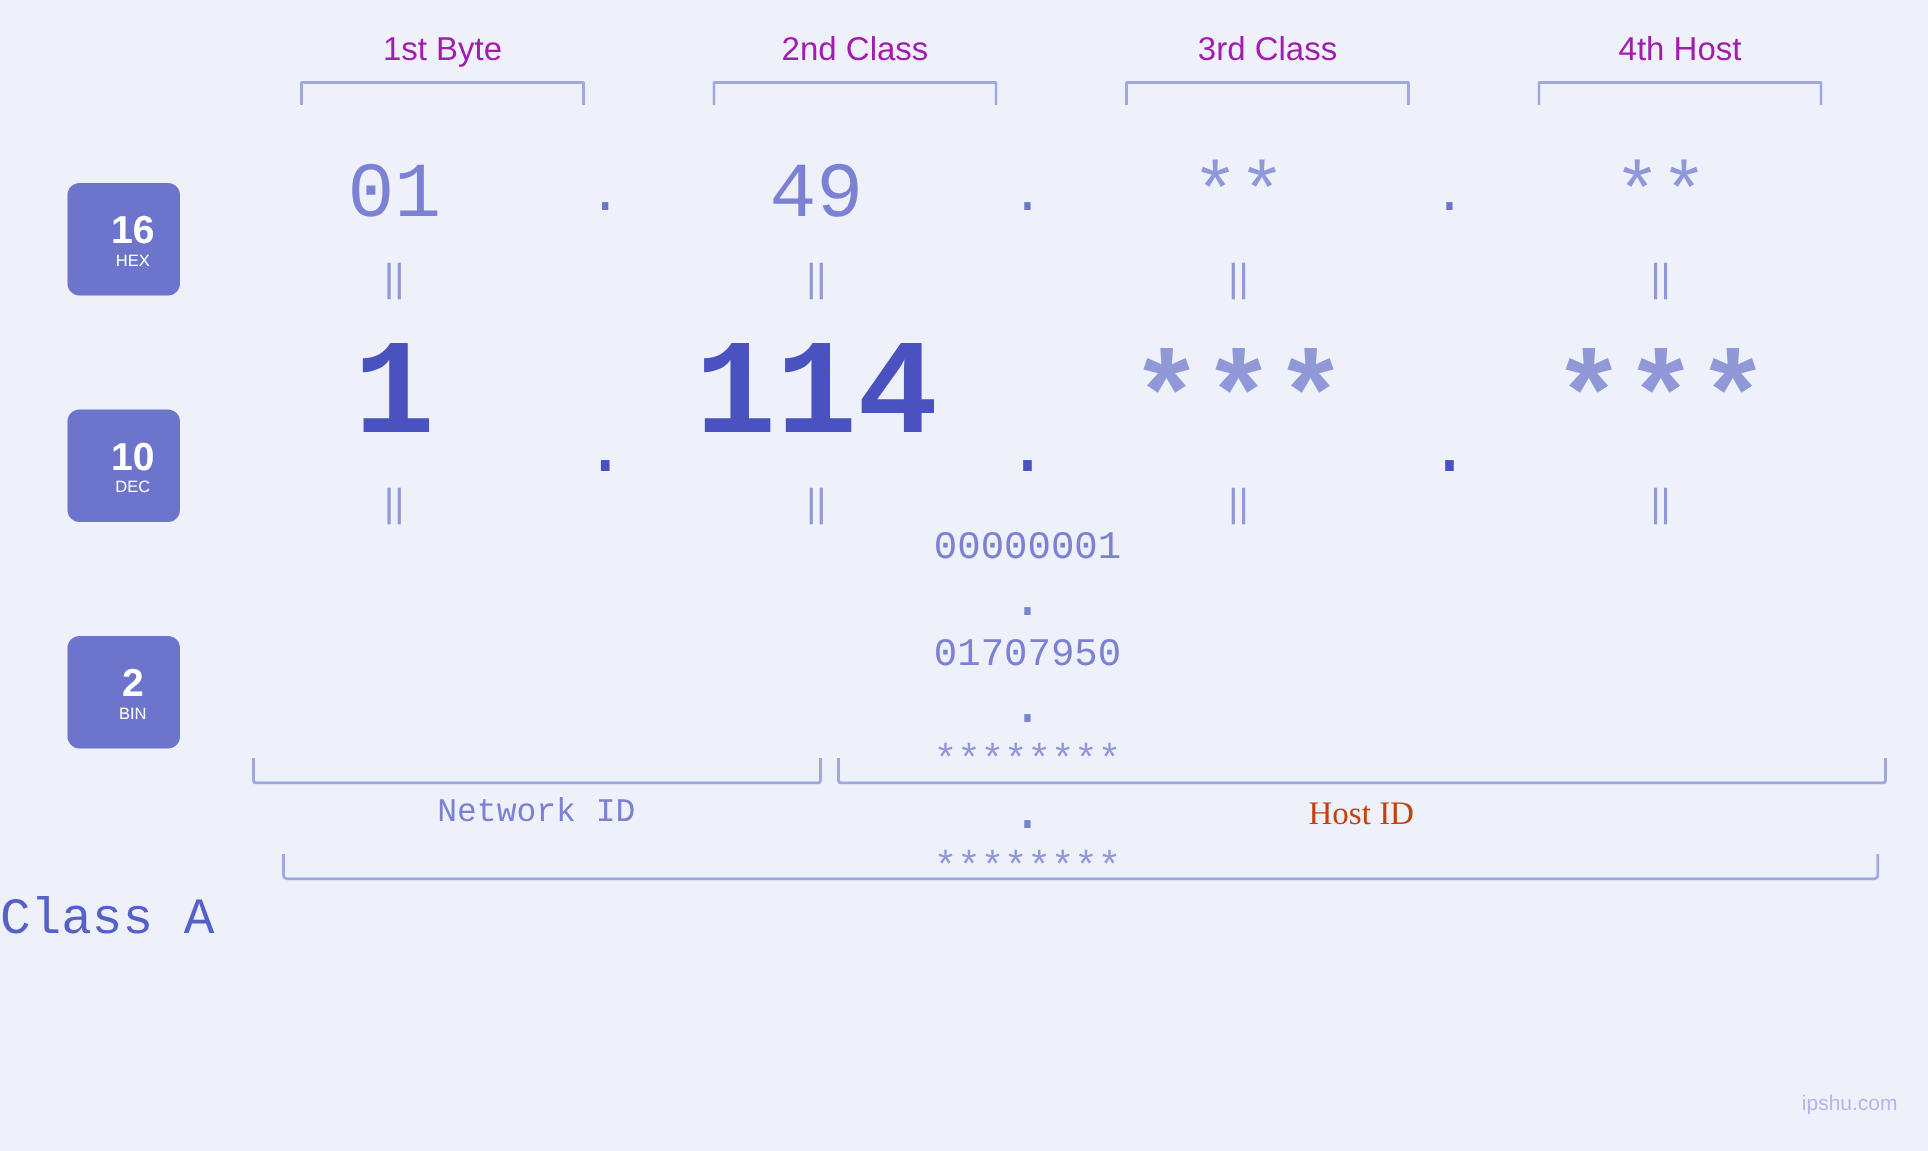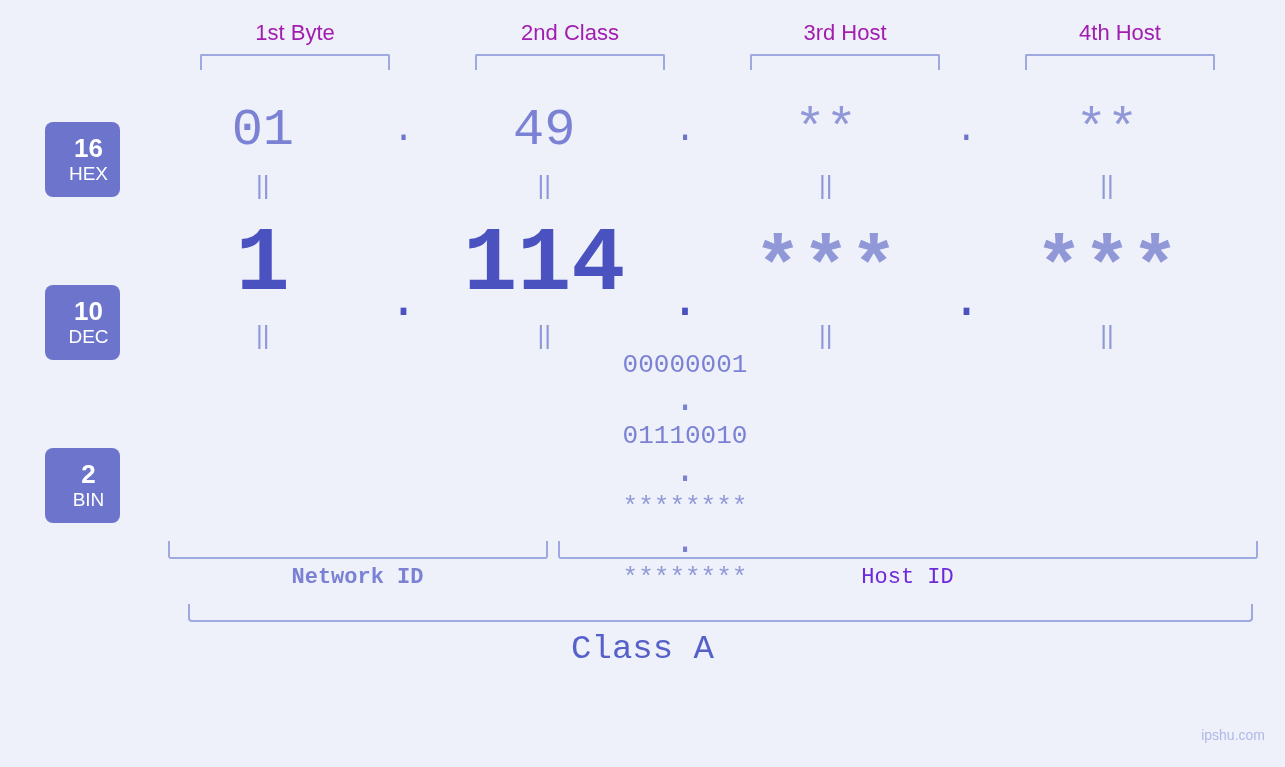--- a/index.html
+++ b/index.html
@@ -78,33 +78,33 @@
     .badge {
       background: #6c74cc;
       color: white;
       width: 75px;
       height: 75px;
       border-radius: 8px;
       display: flex;
       flex-direction: column;
       align-items: center;
       justify-content: center;
-      margin-bottom: 16px;
+      margin-bottom: 4px;
       padding-left: 12px;
     }
 
     .badge-num {
       font-size: 26px;
       font-weight: bold;
       line-height: 1.1;
       font-family: Arial, sans-serif;
     }
 
     .badge-label {
-      font-size: 19px;
+      font-size: 11px;
       font-family: Arial, sans-serif;
     }
 
     
     .rows-col {
       flex: 1;
       display: flex;
       flex-direction: column;
       justify-content: space-between;
     }
@@ -186,21 +186,20 @@
       font-family: 'Courier New', Courier, monospace;
     }
 
     .bin-dot {
       font-size: 36px;
       color: #7b82d4;
     }
 
     
     .class-label {
-      text-align: center;
       color: #5560c8;
       font-size: 34px;
       font-family: 'Courier New', Courier, monospace;
       margin-top: 8px;
       width: 100%;
     }
 
     
     .watermark {
       position: absolute;
@@ -221,21 +220,21 @@
 <div class="container">
 
   <div class="byte-headers">
     <div class="cell">
       <span class="byte-label">1st Byte</span>
     </div>
     <div class="cell">
       <span class="byte-label">2nd Class</span>
     </div>
     <div class="cell">
-      <span class="byte-label">3rd Host</span>
+      <span class="byte-label">3rd Class</span>
     </div>
     <div class="cell">
       <span class="byte-label">4th Host</span>
     </div>
   </div>
 
   <div class="brackets-row">
     <div class="bracket"></div>
     <div class="bracket"></div>
     <div class="bracket"></div>
@@ -322,45 +321,45 @@
         <div class="equals-sep"></div>
         <div class="equals-cell">||</div>
       </div>
 
       <div class="data-row" style="height:70px;flex-direction:column;">
         <div class="cell">
           <span class="bin-value">00000001</span>
         </div>
         <div class="bin-dot">.</div>
         <div class="cell">
-          <span class="bin-value">01110010</span>
+          <span class="bin-value">01707950</span>
         </div>
         <div class="bin-dot">.</div>
         <div class="cell">
           <span class="bin-value asterisk-color">********</span>
         </div>
         <div class="bin-dot">.</div>
         <div class="cell">
           <span class="bin-value asterisk-color">********</span>
         </div>
       </div>
 
     </div>
   </div>
 
   <div style="width: 1100px; margin-left: 130px; display: flex; flex-direction: row; margin-top: 2px;">
 
     <div style="display:flex; flex-direction:column; align-items:center; width: 430px;">
       <div style="width:380px; height:18px; border:2px solid #a0a8e0; border-top:none; border-radius:0 0 3px 3px;"></div>
-      <div style="margin-top:6px; color:#7b82d4; font-size:22px; font-family:'Courier New',Courier,monospace;font-weight:bold;">Network ID</div>
+      <div style="margin-top:6px; color:#7b82d4; font-size:22px; font-family:'Courier New',Courier,monospace;">Network ID</div>
     </div>
 
     <div style="display:flex; flex-direction:column; align-items:center; flex:1;">
       <div style="width:700px; height:18px; border:2px solid #a0a8e0; border-top:none; border-radius:0 0 3px 3px;"></div>
-      <div style="margin-top:6px; color:#6d28d9; font-size:22px; font-family:Liberation Mono, monospace;">Host ID</div>
+      <div style="margin-top:6px; color:#c2410c; font-size:22px; font-family:Liberation Serif, serif;">Host ID</div>
     </div>
   </div>
 
   <div style="width: 1065px; margin-left: 155px; margin-top: 14px; height:18px; border:2px solid #a0a8e0; border-top:none; border-radius:0 0 4px 4px;"></div>
 
   <div class="class-label">Class A</div>
 
   <div class="watermark">ipshu.com</div>
 
 </div>

